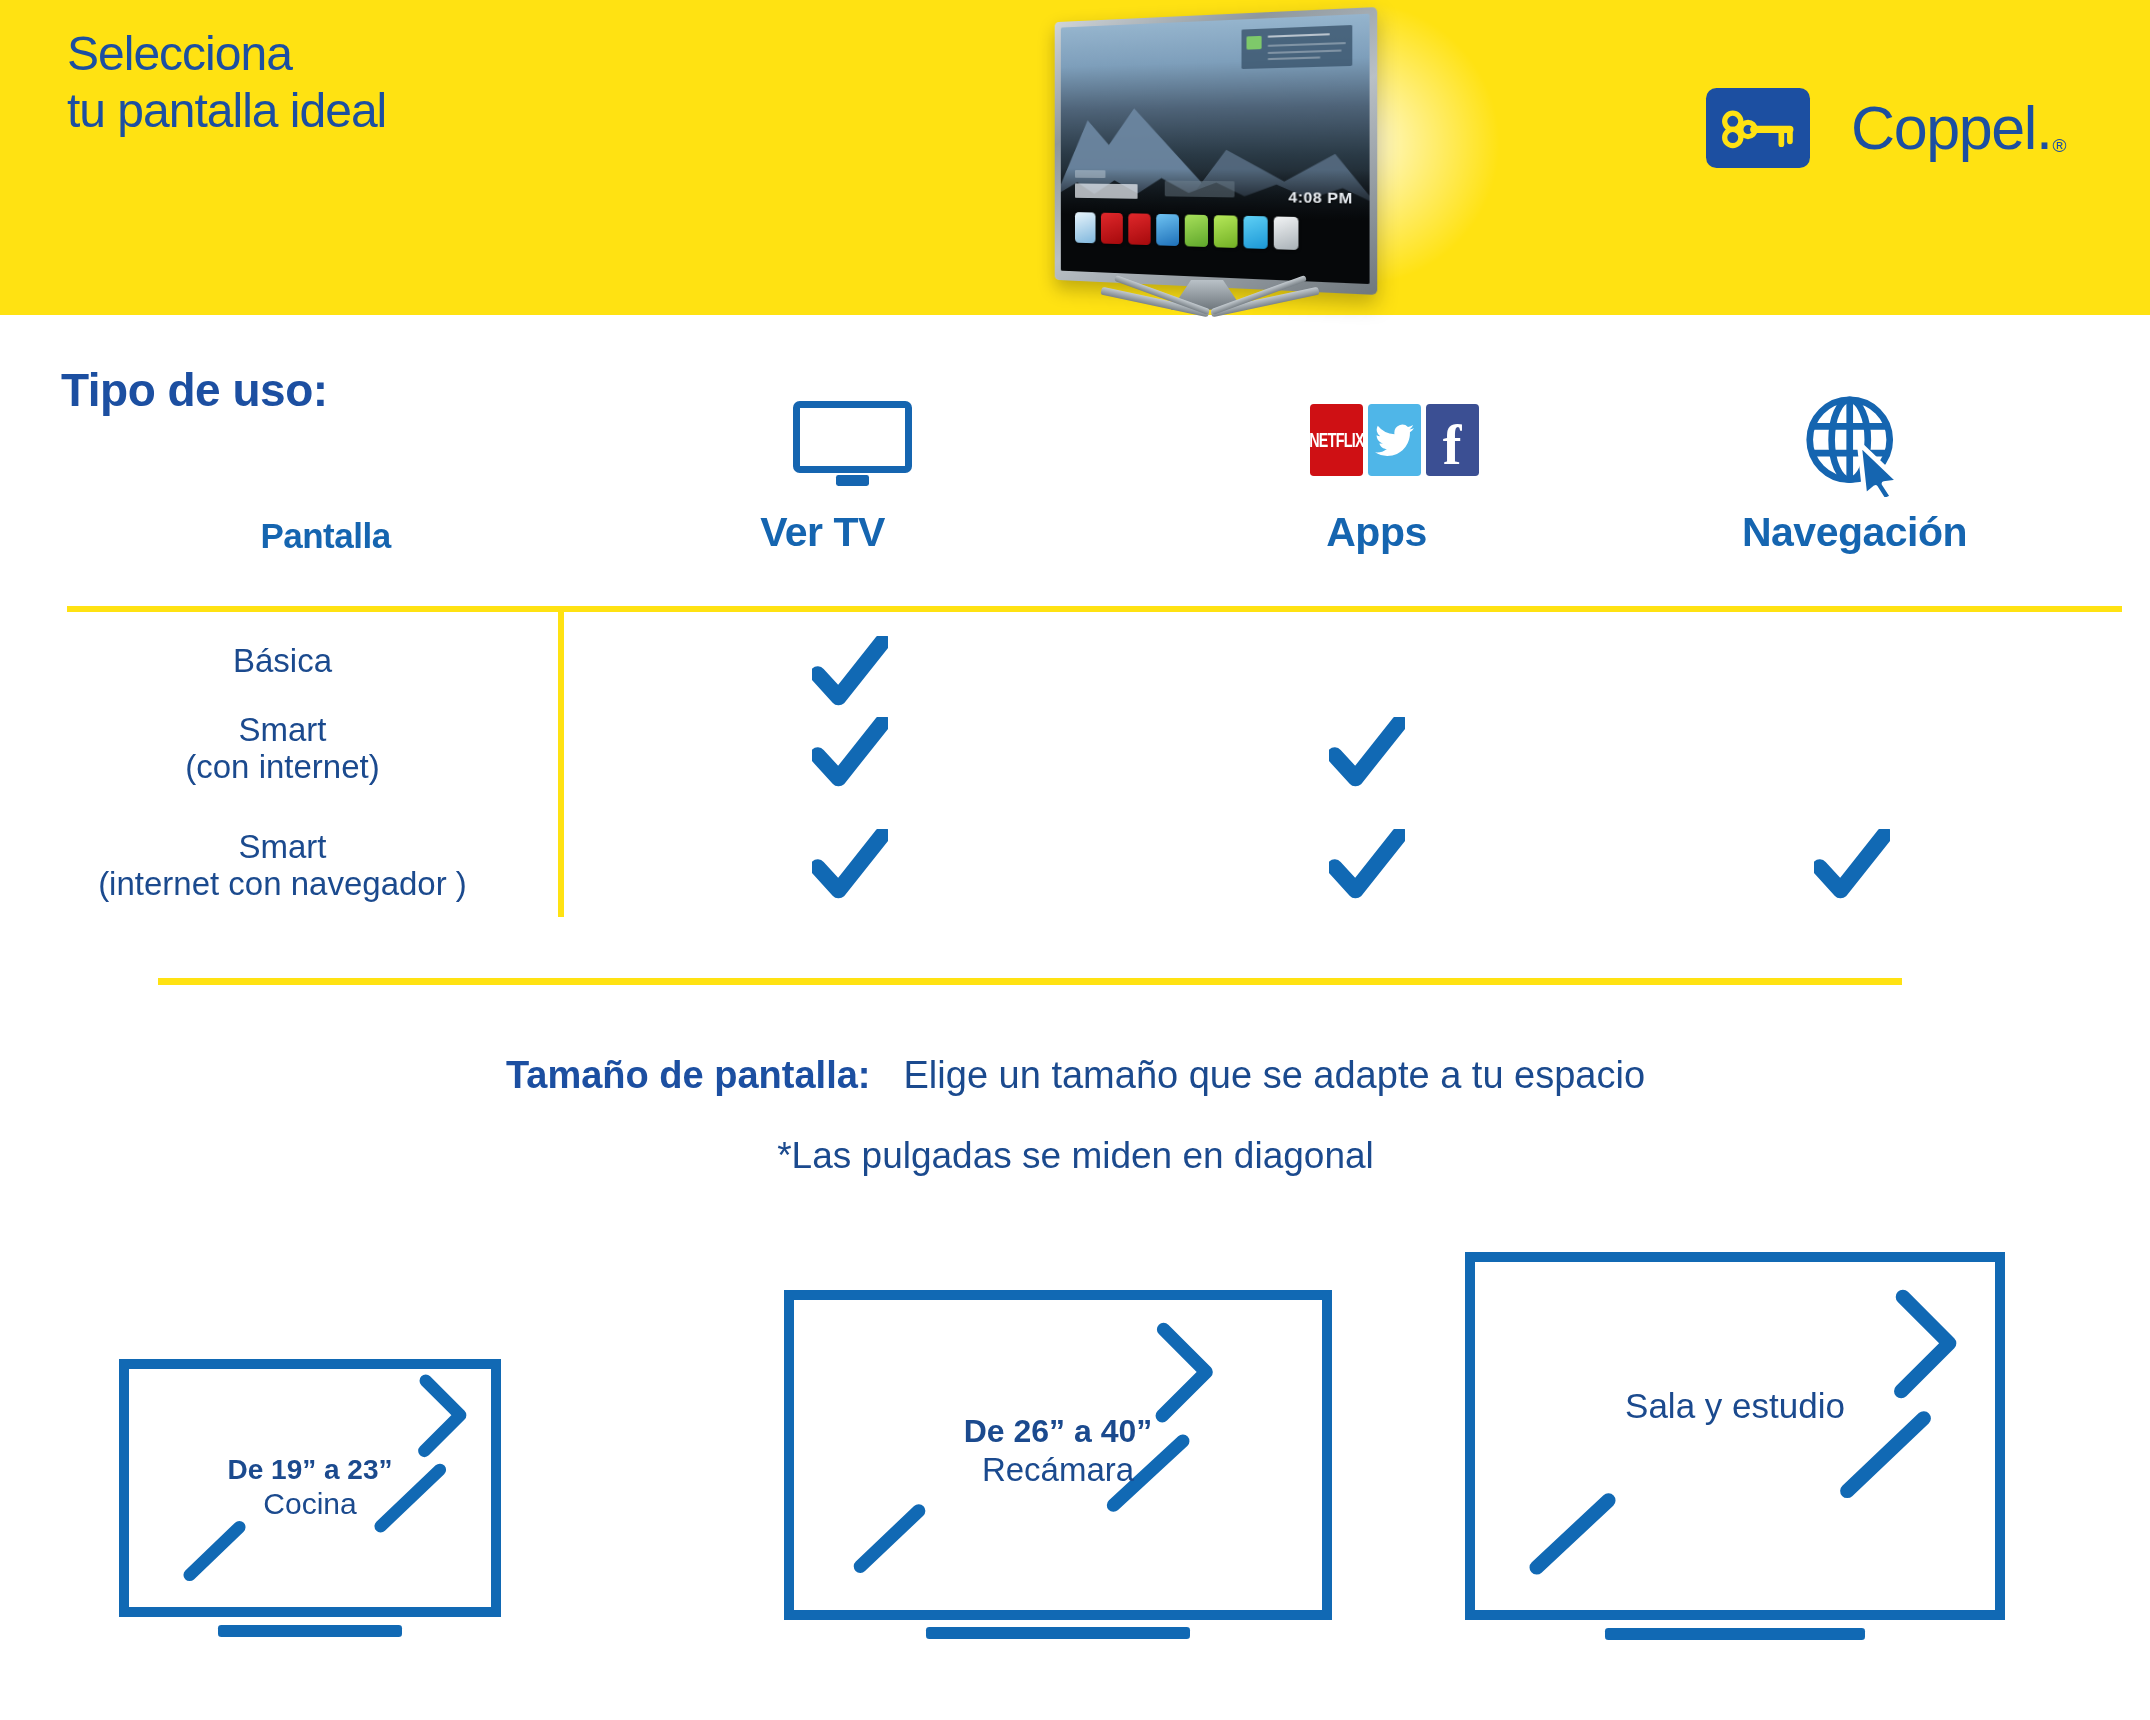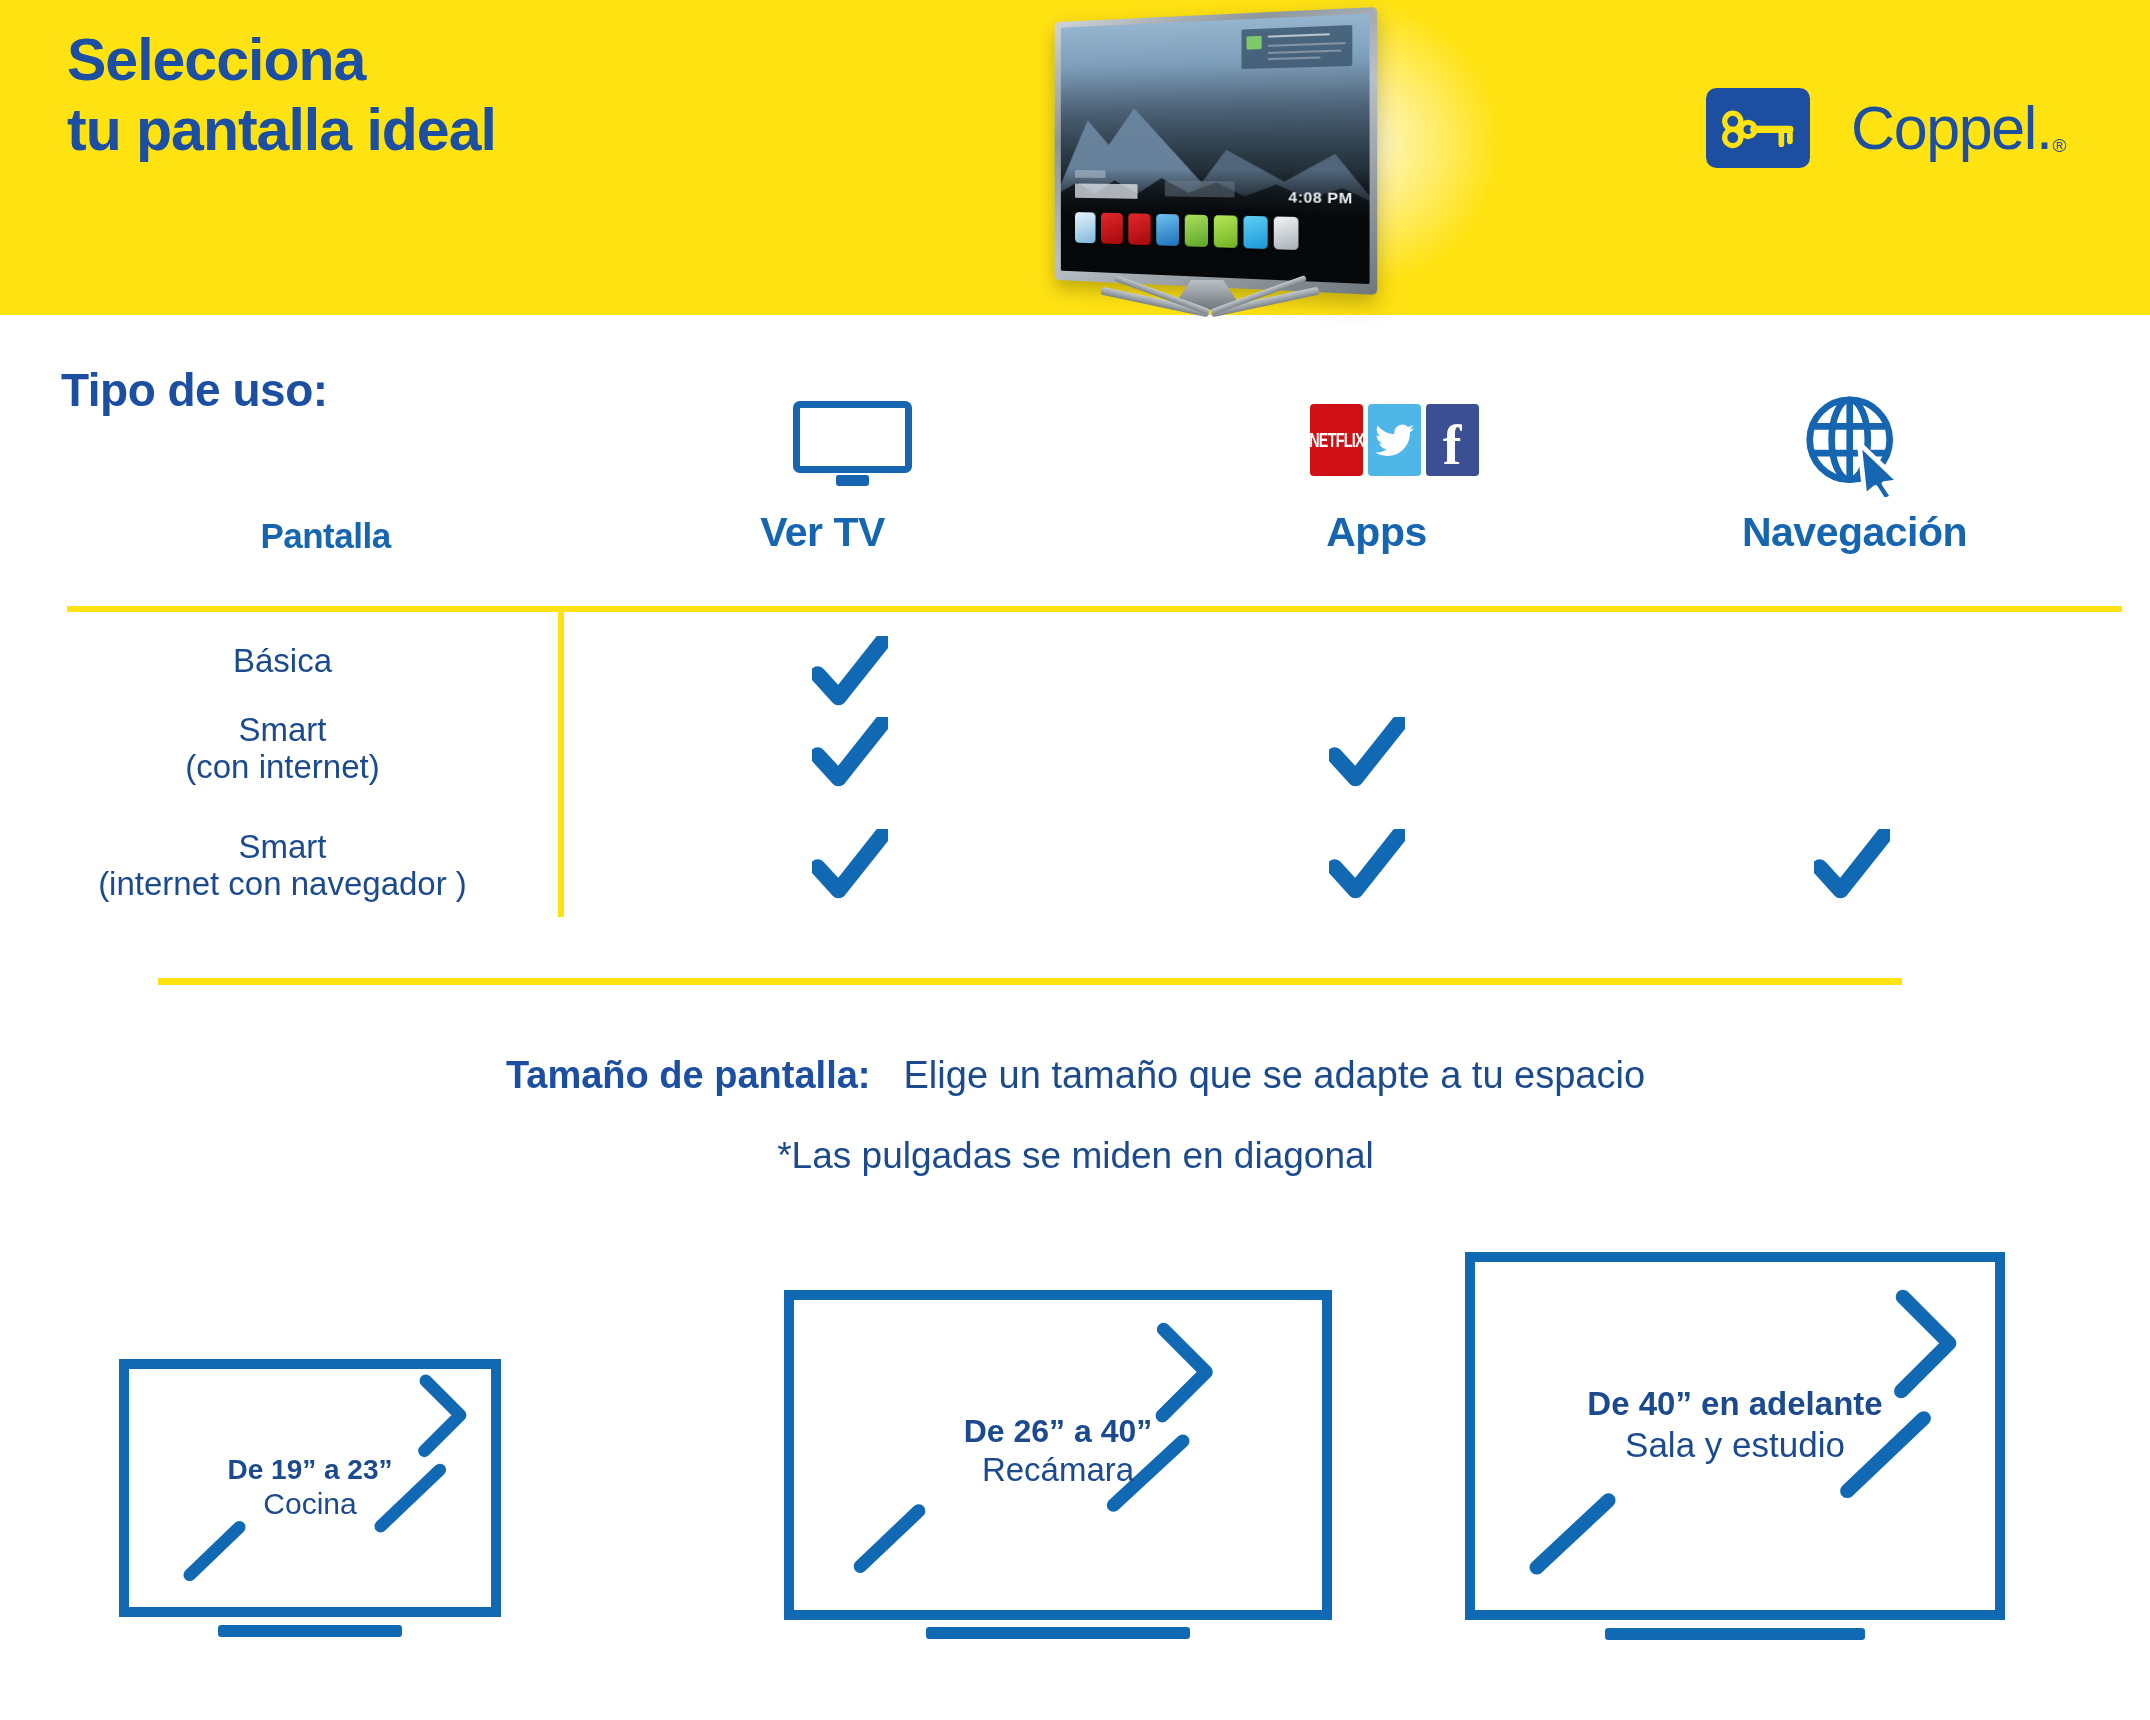--- a/index.html
+++ b/index.html
@@ -4,21 +4,21 @@
 <style>
   html,body{margin:0;padding:0;background:#ffffff;}
   body{width:2151px;height:1721px;position:relative;overflow:hidden;
        font-family:"Liberation Sans","DejaVu Sans",sans-serif;
        -webkit-font-smoothing:antialiased;}
 
   
   #header-band{position:absolute;left:0;top:0;width:2151px;height:315px;background:#FFE212;}
 
   #page-title{position:absolute;left:67px;top:26px;width:908px;
-              color:#1C4FA1;font-weight:bold;font-size:59px;line-height:1.18;
+              color:#1C4FA1;font-weight:normal;font-size:48px;line-height:1.18;
               letter-spacing:-1px;}
   #page-title .l2{display:block;}
 
   
   #hero-tv{position:absolute;left:1028px;top:4.8px;width:363px;height:325px;}
   #hero-glow{position:absolute;left:1319px;top:0px;width:182px;height:287px;
              background:radial-gradient(ellipse at 20% 50%,rgba(255,255,255,.85),rgba(255,226,18,0) 70%);}
   .tv-body{position:absolute;left:14.3px;top:10.5px;width:330px;height:272px;
            background:linear-gradient(150deg,#cfd4d8 0%,#8e979d 28%,#b9c0c6 55%,#6f777d 100%);
            border-radius:4.8px;transform:perspective(669px) rotateY(-13deg);
@@ -331,18 +331,17 @@
 </div>
 
 <div class="tvbox" id="tvbox-2">
   <div class="frame"></div>
   <svg class="diag" style="left:0;top:0;" width="540" height="368" viewBox="0 0 1130 770">
     <path d="M150 660 L300 520" stroke="#1169B4" stroke-width="30" stroke-linecap="round" fill="none"></path>
     <path d="M800 500 L960 348" stroke="#1169B4" stroke-width="30" stroke-linecap="round" fill="none"></path>
     <path d="M826 170 L963 170 L963 312" stroke="#1169B4" stroke-width="30" stroke-linecap="round" stroke-linejoin="round" fill="none" transform="rotate(45 963 241)"></path>
   </svg>
   <div class="txt" style="top:133px;font-size:33px;">
-    <div class="t1">De 40” en adelante</div>
     <div class="t2" style="font-size:35px;">Sala y estudio</div>
   </div>
   <div class="stand"></div>
 </div>
 
 
 </body></html>

